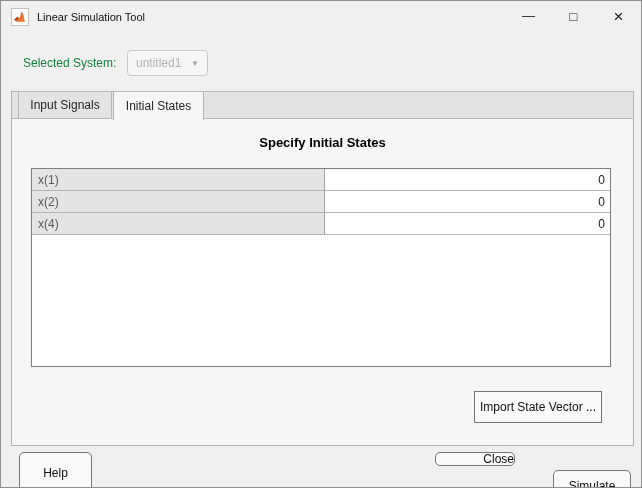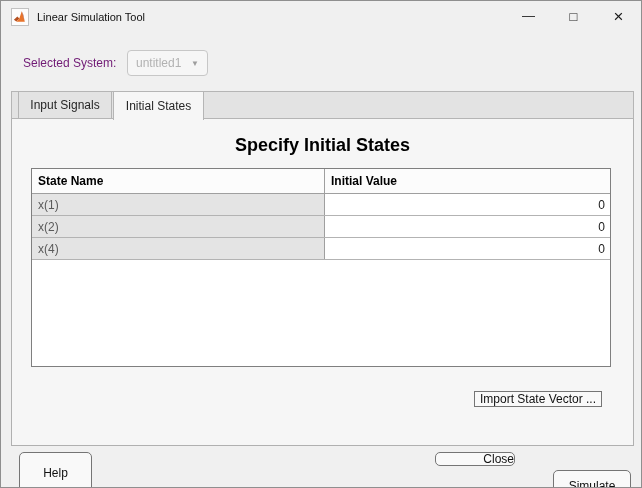--- a/index.html
+++ b/index.html
@@ -10,50 +10,50 @@
   .titlebar{position:absolute;left:0;top:0;width:100%;height:32px;}
   .app-icon-box{position:absolute;left:10px;top:7px;width:18px;height:18px;background:#fdfdfd;border:1px solid #c2c2c2;box-sizing:border-box;display:flex;align-items:center;justify-content:center;}
   .title-text{position:absolute;left:36px;top:0;height:32px;line-height:32px;font-size:11px;color:#111;}
   .win-controls{position:absolute;right:0;top:0;height:32px;display:flex;}
   .win-btn{width:45px;height:32px;display:flex;align-items:center;justify-content:center;color:#1a1a1a;cursor:default;}
   .win-btn .g-min{font-size:13px;line-height:32px;transform:translateY(-1px);}
   .win-btn .g-max{font-size:13px;line-height:32px;}
   .win-btn .g-close{font-size:17px;line-height:32px;}
 
   
-  .sys-label{position:absolute;left:22px;top:55px;color:#701a75;}
+  .sys-label{position:absolute;left:22px;top:55px;color:#15803d;}
   .sys-dropdown{position:absolute;left:126px;top:49px;width:81px;height:25px;box-sizing:border-box;background:#f6f6f6;border:1px solid #c7c7c7;border-radius:4px;display:flex;align-items:center;padding:12px 8px;color:#b2b2b2;}
   .sys-dropdown .dd-value{flex:1;}
   .sys-dropdown .dd-arrow{color:#9e9e9e;font-size:8px;margin-left:4px;}
 
   
   .tabbar{position:absolute;left:10px;top:90px;width:623px;height:28px;box-sizing:border-box;background:#e3e3e3;border:1px solid #b5b5b5;}
   .tab{position:absolute;top:90px;height:28px;box-sizing:border-box;display:flex;align-items:center;justify-content:center;border:1px solid #b5b5b5;color:#262626;text-align:right;}
   .tab.inactive{left:17px;width:94px;background:#e3e3e3;}
   .tab.active{left:112px;width:91px;height:29px;background:#f6f6f6;border-bottom:none;z-index:2;}
 
   
   .panel{position:absolute;left:10px;top:118px;width:623px;height:327px;box-sizing:border-box;background:#f6f6f6;border-left:1px solid #b0b0b0;border-right:1px solid #b0b0b0;border-bottom:1px solid #b0b0b0;}
-  .panel-heading{position:absolute;left:10px;top:134px;width:623px;text-align:center;font-weight:bold;font-size:18px;color:#000;}
+  .panel-heading{position:absolute;left:10px;top:134px;width:623px;text-align:center;font-weight:bold;font-size:13px;color:#000;}
 
   
   .state-table{position:absolute;left:30px;top:167px;width:580px;height:199px;box-sizing:border-box;background:#ffffff;border:1px solid #7f7f7f;}
   .trow{display:flex;box-sizing:border-box;}
   .thead{height:25px;background:#fcfcfc;border-bottom:1px solid #9f9f9f;}
   .thead .tcell{font-weight:bold;color:#000;background:#fcfcfc;}
   .tdata{height:22px;border-bottom:1px solid #b3b3b3;}
   .tcell{box-sizing:border-box;display:flex;align-items:center;padding:0 6px;overflow:hidden;white-space:nowrap;}
   .tcell.c1{width:293px;border-right:1px solid #9f9f9f;}
   .tcell.c2{flex:1;}
   .tdata .c1{background:#e4e4e4;color:#5a5a5a;}
   .tdata .c2{background:#ffffff;color:#1a1a1a;justify-content:flex-end;padding-right:5px;}
 
   
   .btn{position:absolute;box-sizing:border-box;background:#f9f9f9;border:1px solid #757575;border-radius:5px;display:flex;align-items:center;justify-content:center;color:#111;font-size:12px;cursor:default;}
-  .btn-import{left:473px;top:390px;width:128px;height:16px;border-radius:0;}
+  .btn-import{left:473px;top:390px;width:128px;height:32px;border-radius:0;}
   .btn-help{left:18px;top:451px;width:73px;height:42px;}
   .btn-close{left:434px;top:451px;width:80px;height:14px;justify-content:flex-end;}
   .btn-simulate{left:552px;top:469px;width:78px;height:32px;}
 </style>
 </head>
 <body>
 
 <div class="window">
 
   <div class="titlebar">
@@ -89,24 +89,20 @@
     <span>Input Signals</span>
   </div>
   <div class="tab active">
     <span>Initial States</span>
   </div>
 
   <div class="panel"></div>
   <div class="panel-heading">Specify Initial States</div>
 
   <div class="state-table">
-    <div class="trow thead">
-      <div class="tcell c1">State Name</div>
-      <div class="tcell c2">Initial Value</div>
-    </div>
     <div class="trow tdata">
       <div class="tcell c1">x(1)</div>
       <div class="tcell c2">0</div>
     </div>
     <div class="trow tdata">
       <div class="tcell c1">x(2)</div>
       <div class="tcell c2">0</div>
     </div>
     <div class="trow tdata">
       <div class="tcell c1">x(4)</div>

